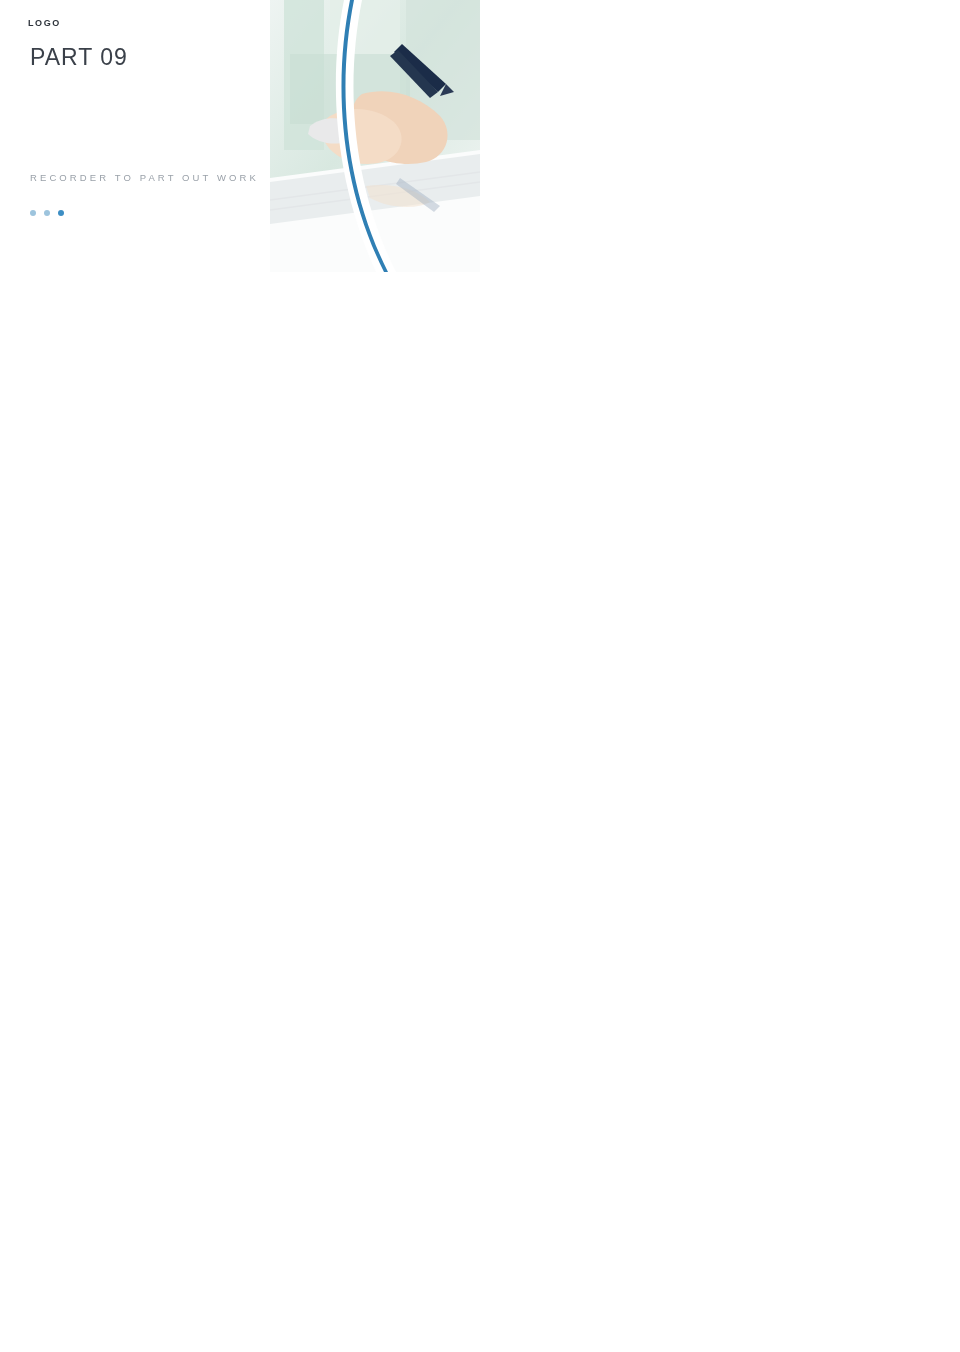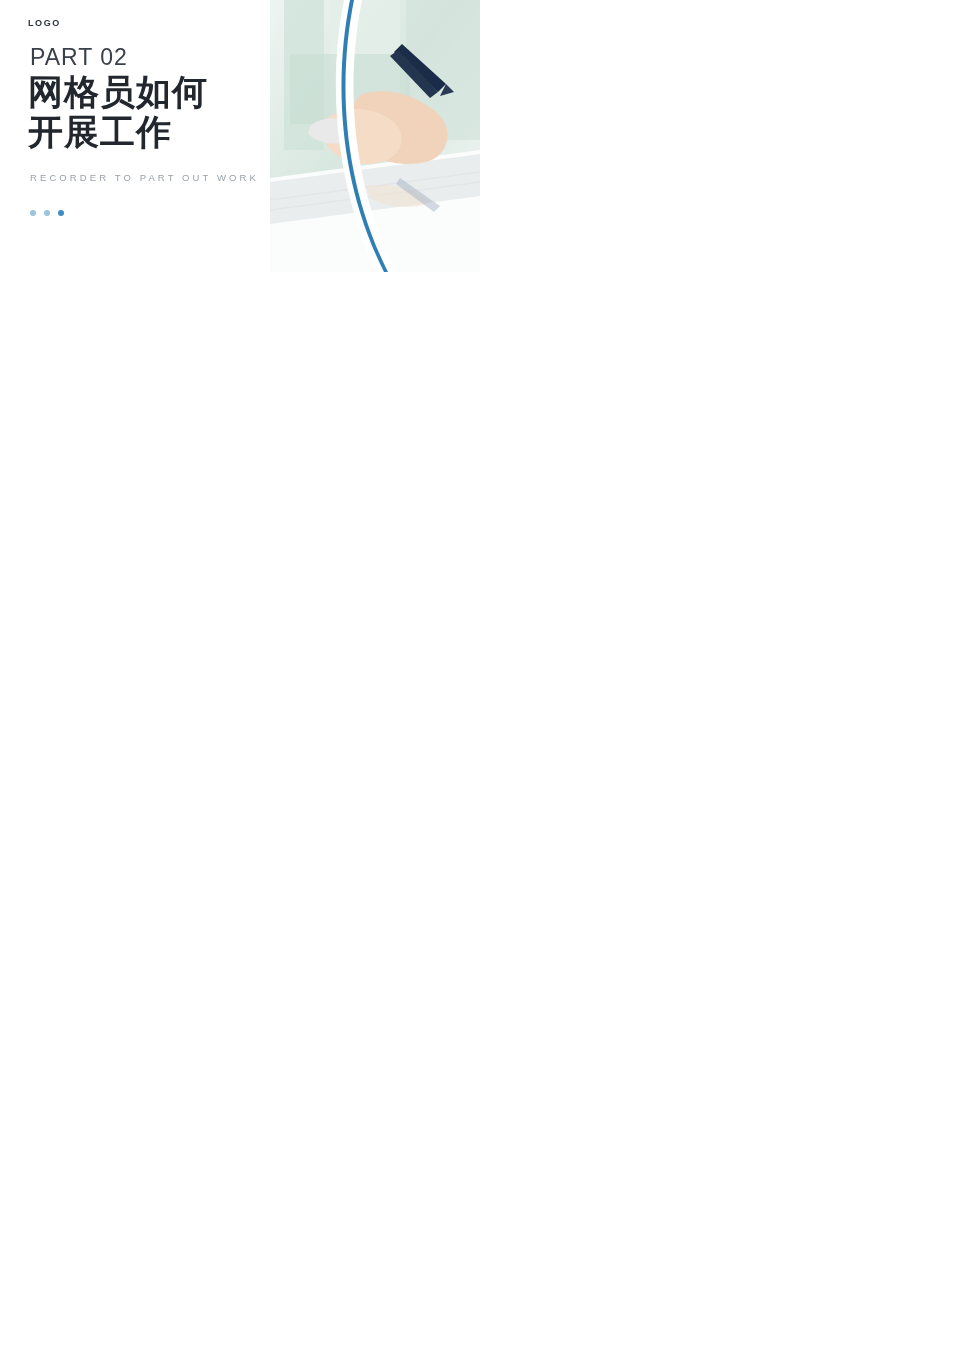--- a/index.html
+++ b/index.html
@@ -681,25 +681,21 @@
       </g>
       <path d="M96 186 C124 182 148 190 160 202 C146 210 118 208 100 198 Z" fill="#f3e2d0" opacity=".55"></path>
       <path d="M130 178 L170 206 L164 212 L126 184 Z" fill="#9fb0c2" opacity=".45"></path>
     </svg>
   </div>
   <svg class="s10-curve" viewBox="0 0 230 272">
     <path d="M112 0 C96 80 100 180 146 272 L126 272 C84 180 78 80 94 0 Z" fill="#ffffff"></path>
     <path d="M104 0 C88 80 92 180 138 272 L134 272 C88 180 84 80 100 0 Z" fill="#2f7fb4"></path>
   </svg>
   <div class="s10-logo">LOGO</div>
-  <div class="s10-part">PART 02</div>
-  <div class="s10-h1">
-    <div>网格员如何</div>
-    <div>开展工作</div>
-  </div>
+  <div class="s10-part">PART 09</div>
   <div class="s10-sub">RECORDER TO PART OUT WORK</div>
   <div class="s10-dots">
         <i></i>
         <i></i>
         <i></i>
       </div>
 </section>
 
 </div>
 

